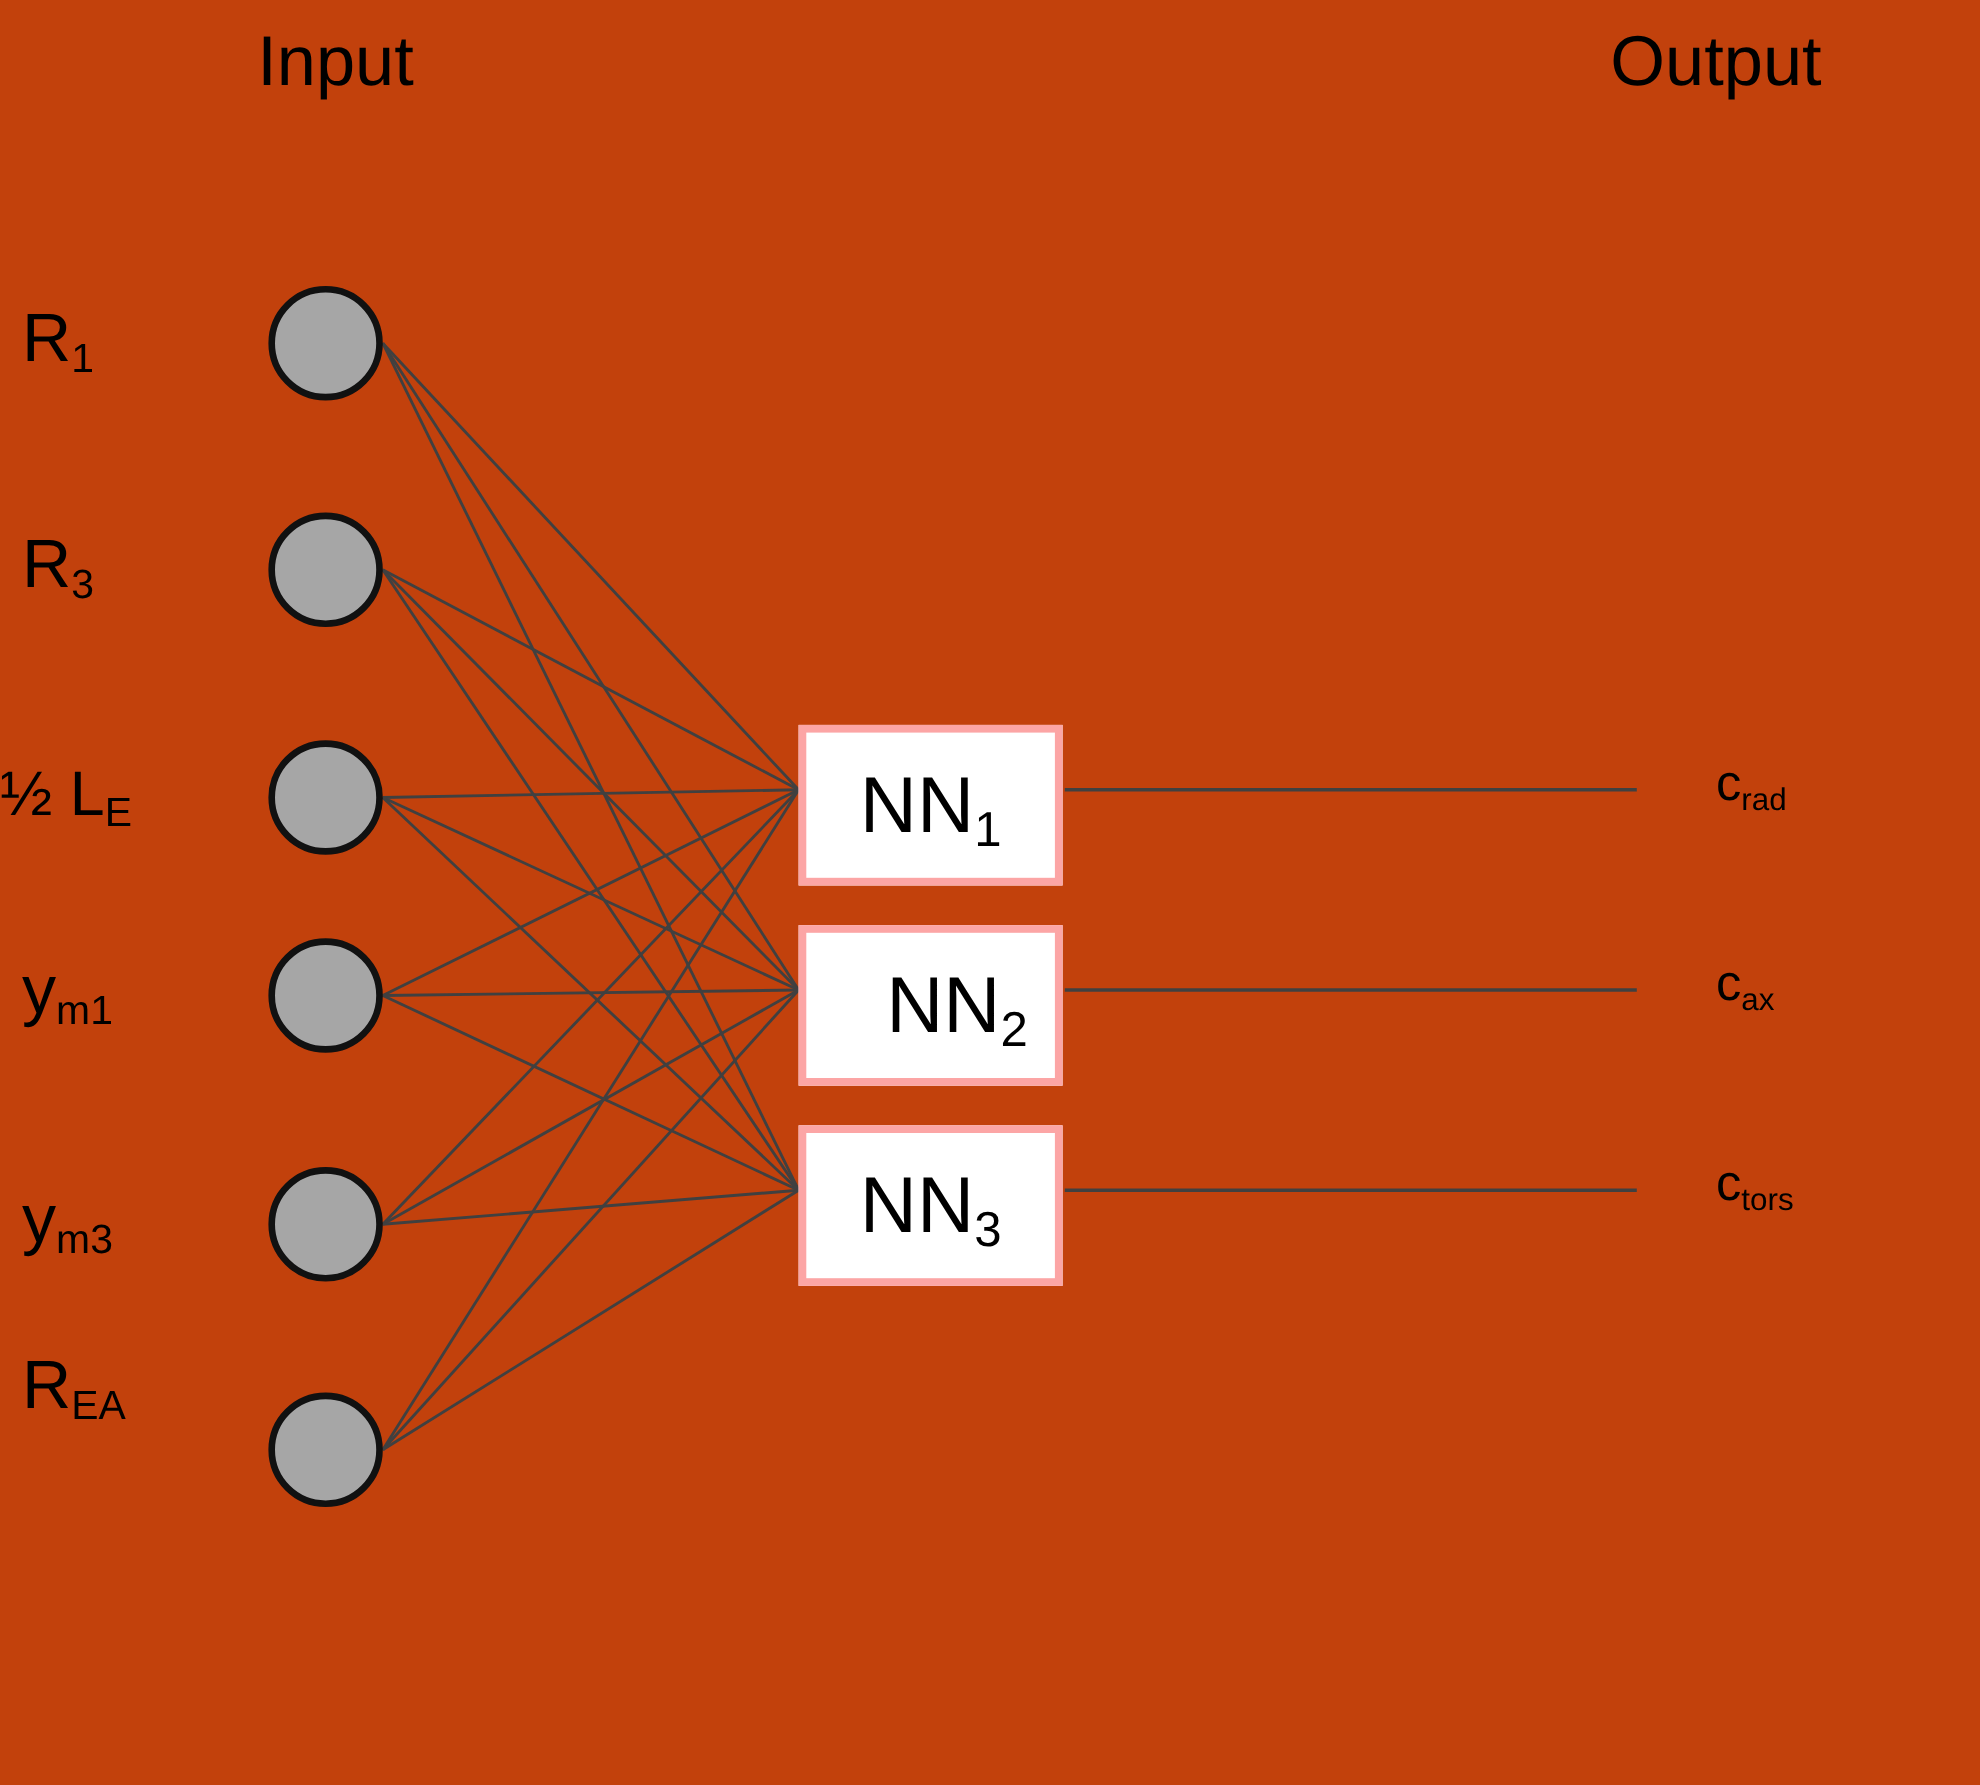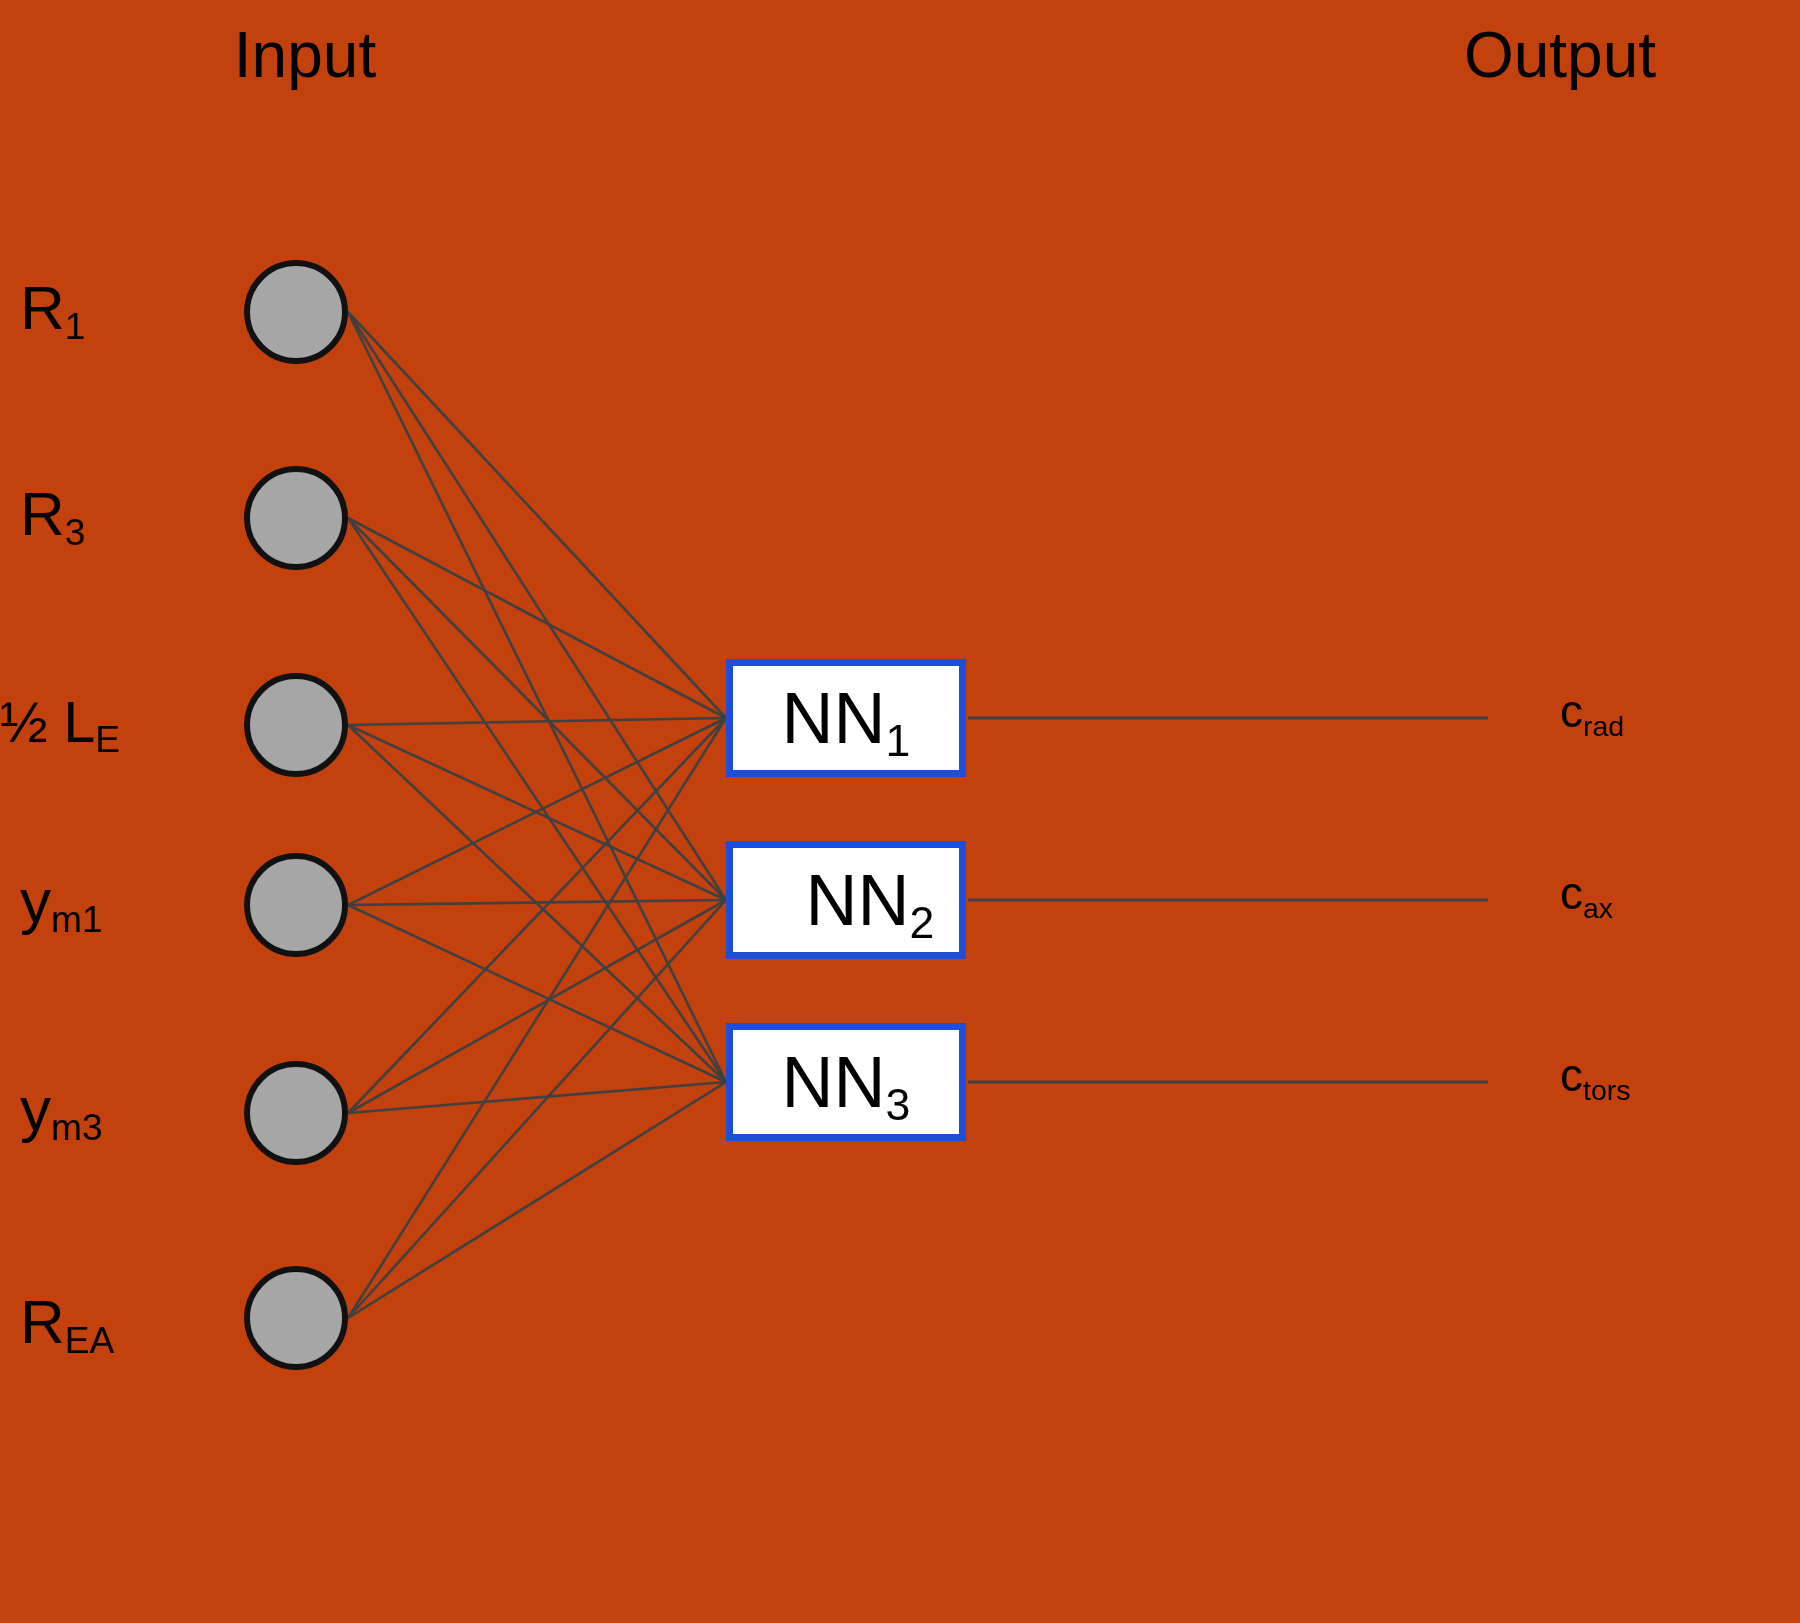--- a/index.html
+++ b/index.html
@@ -67,22 +67,22 @@
     top: 0.28em;
   }
   .in-label .frac {
     font-size: 0.92em;
   }
 
   
   .nn-box {
     position: absolute;
     width: 240px;
-    height: 118px;
-    border: 7px solid #1d4ed8;
+    height: 146px;
+    border: 7px solid #fca5a5;
     background: #ffffff;
     box-sizing: border-box;
     display: flex;
     align-items: center;
     justify-content: center;
   }
   .nn-box .nn-text {
     font-size: 72px;
     line-height: 1;
     color: #000000;
@@ -165,21 +165,21 @@
   </div>
   <div class="in-label" style="left:0px; top:690px; width:220px;">
     <span class="frac">½ L</span><span class="sub">E</span>
   </div>
   <div class="in-label" style="left:20px; top:870px; width:200px;">
     <span>y</span><span class="sub">m1</span>
   </div>
   <div class="in-label" style="left:20px; top:1078px; width:200px;">
     <span>y</span><span class="sub">m3</span>
   </div>
-  <div class="in-label" style="left:20px; top:1291px; width:200px;">
+  <div class="in-label" style="left:20px; top:1229px; width:200px;">
     <span>R</span><span class="sub">EA</span>
   </div>
 
   <div class="nn-box" style="left:726px; top:659px;">
     <span class="nn-text"><span>NN</span><span class="sub">1</span></span>
   </div>
   <div class="nn-box" style="left:726px; top:841px;padding-left:48px;">
     <span class="nn-text"><span>NN</span><span class="sub">2</span></span>
   </div>
   <div class="nn-box" style="left:726px; top:1023px;">

